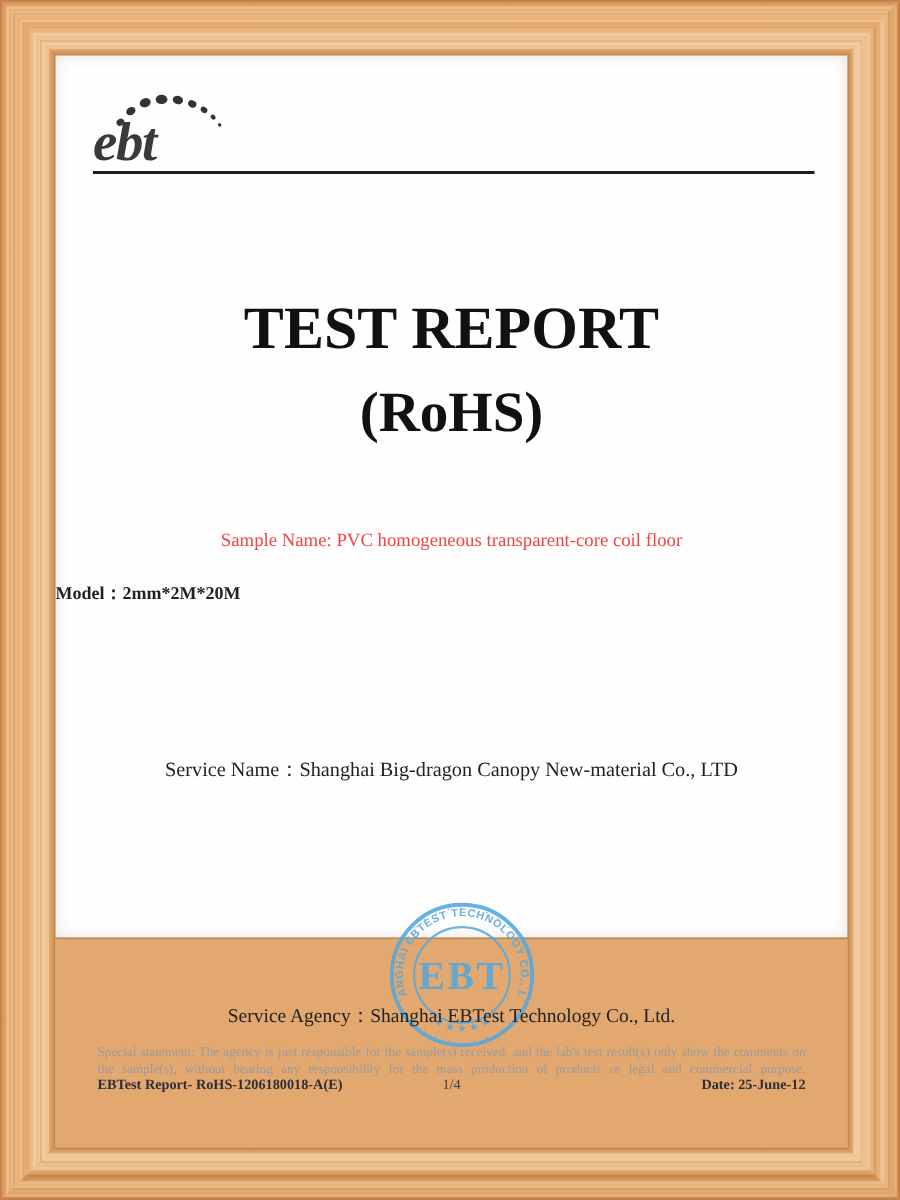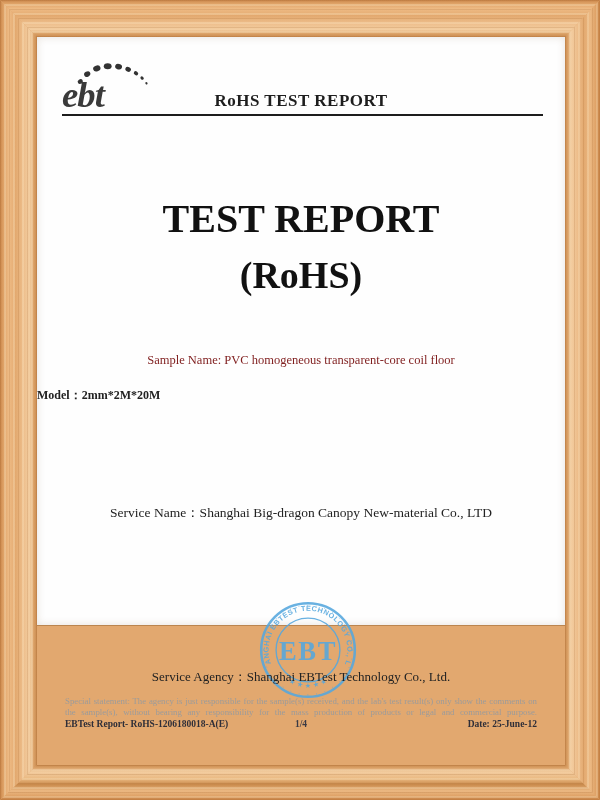--- a/index.html
+++ b/index.html
@@ -50,38 +50,38 @@
   .logo-svg{left:24px;top:21px;width:96px;height:54px;}
   .header-title{
     left:0;top:54px;width:100%;text-align:center;
     font-size:17px;font-weight:bold;letter-spacing:.5px;color:#1e1e1e;
   }
   .header-rule{left:25px;top:77px;width:481px;height:0;border-top:2px solid #1d1d1d;}
   
   .main-title1{left:0;top:158px;width:100%;text-align:center;font-size:40px;font-weight:bold;color:#111;}
   .main-title2{left:0;top:216px;width:100%;text-align:center;font-size:38px;font-weight:bold;color:#111;}
   
-  .sample-line{left:0;top:316px;width:100%;text-align:center;font-size:12.5px;color:#7f1d1d;}
+  .sample-line{left:0;top:316px;width:100%;text-align:center;font-size:12.5px;color:#ef4444;}
   .model-line{left:0;top:350px;width:100%;font-size:12px;font-weight:600;color:#222;}
   .company-line{left:0;top:467px;width:100%;text-align:center;font-size:13.5px;color:#222;}
   .agency-line{left:0;top:607px;width:100%;text-align:center;font-size:13px;color:#222;z-index:3;margin-top:24px;}
   
   .stamp{left:221px;top:563px;width:100px;height:100px;z-index:2;opacity:.88;}
   
   .statement{
     left:28px;top:659px;width:472px;
     font-size:8.8px;line-height:11px;color:#9b9b9b;
     text-align:justify;text-align-last:justify;
   }
   .footer-row{
     left:28px;top:682px;width:472px;display:flex;align-items:baseline;
     font-size:9.5px;font-weight:bold;color:#2e2e38;
   }
   .footer-report{flex:1;text-align:left;}
-  .footer-page{flex:0 0 auto;text-align:left;font-weight:bold;color:#3a3a44;}
+  .footer-page{flex:0 0 auto;text-align:left;font-weight:normal;color:#3a3a44;}
   .footer-date{flex:1;text-align:right;}
 </style>
 </head>
 <body>
 
 <div class="band band-top"></div>
 <div class="band band-bottom"></div>
 <div class="band band-left"></div>
 <div class="band band-right"></div>
 
@@ -95,21 +95,20 @@
       <ellipse cx="53.5" cy="9.5" rx="4.5" ry="3.5"></ellipse>
       <ellipse cx="66" cy="10" rx="4" ry="3.2" transform="rotate(14 66 10)"></ellipse>
       <ellipse cx="77" cy="13" rx="3.3" ry="2.7" transform="rotate(26 77 13)"></ellipse>
       <ellipse cx="86" cy="17.5" rx="2.7" ry="2.2" transform="rotate(35 86 17.5)"></ellipse>
       <ellipse cx="93" cy="23" rx="2.1" ry="1.7" transform="rotate(42 93 23)"></ellipse>
       <ellipse cx="98" cy="29" rx="1.4" ry="1.2" transform="rotate(48 98 29)"></ellipse>
     </g>
     <text x="1" y="56" font-family="Liberation Serif, serif" font-size="42" font-style="italic" font-weight="bold" letter-spacing="-1" fill="#3a3a3a">ebt</text>
   </svg>
 
-  <div class="abs header-title">RoHS TEST REPORT</div>
   <div class="abs header-rule"></div>
 
   <div class="abs main-title2">(RoHS)</div>
   <div class="abs main-title1">TEST REPORT</div>
 
   <div class="abs sample-line">Sample Name: PVC homogeneous transparent-core coil floor</div>
   <div class="abs model-line">Model：2mm*2M*20M</div>
   <div class="abs company-line">Service Name：Shanghai Big-dragon Canopy New-material Co., LTD</div>
 
   <svg class="abs stamp" viewBox="0 0 94 94">

